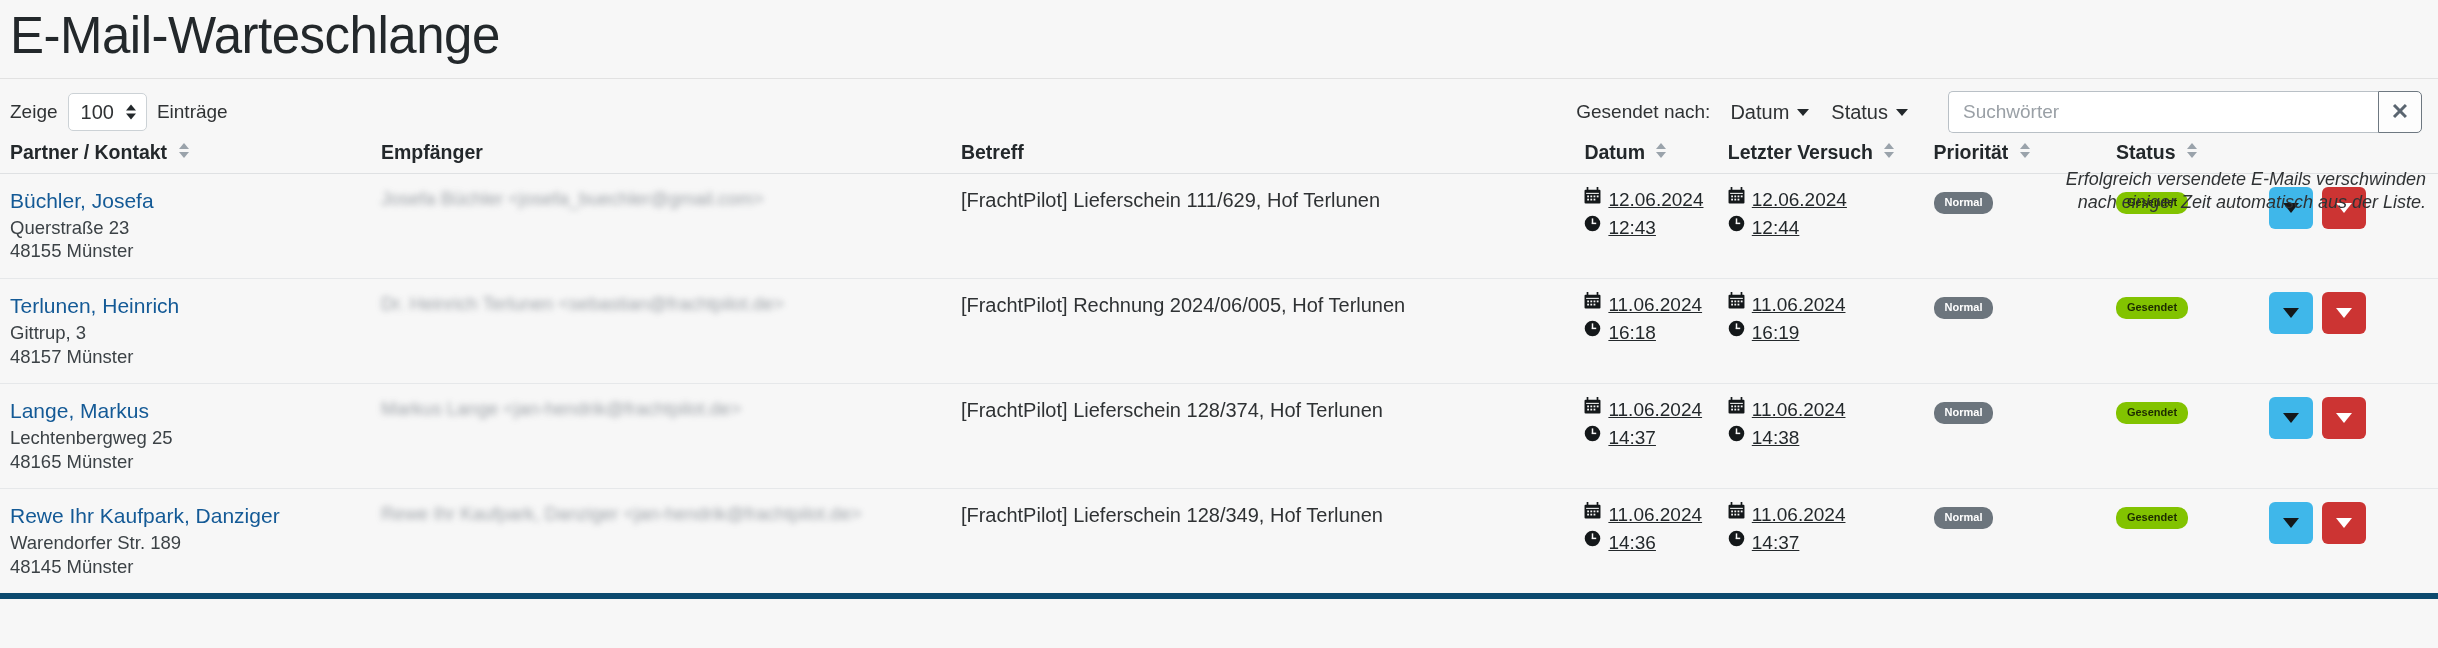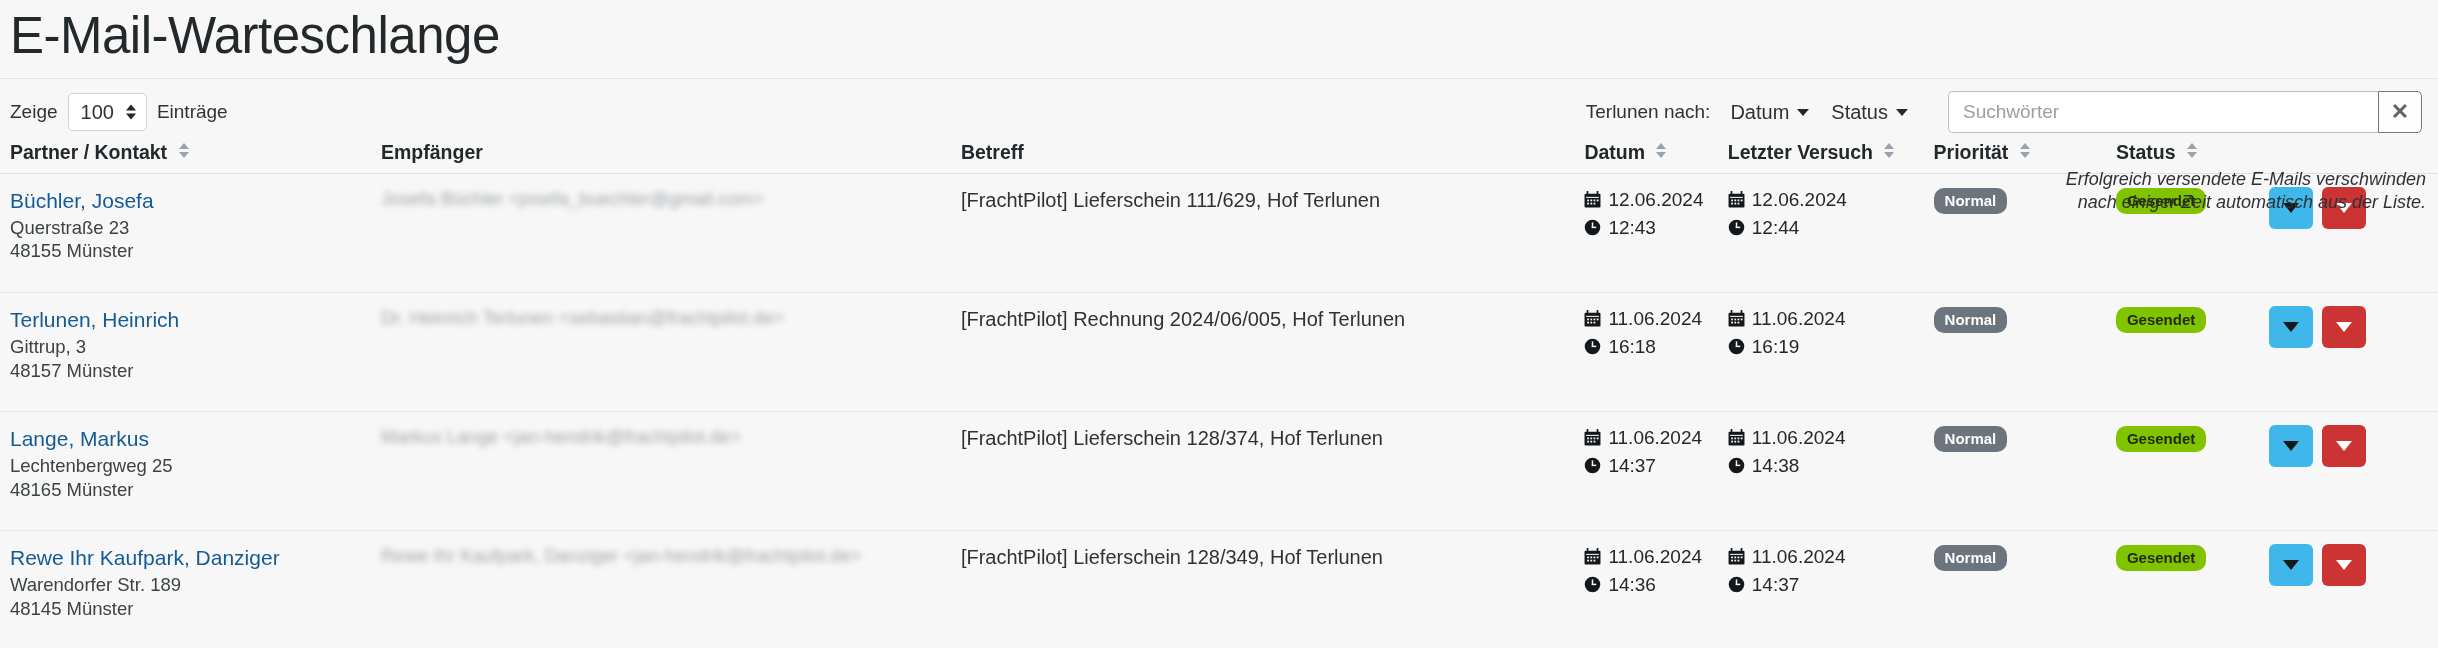--- a/index.html
+++ b/index.html
@@ -175,21 +175,21 @@
   .sort-ico i {
     display: block;
     width: 0; height: 0;
     border-left: 5px solid transparent;
     border-right: 5px solid transparent;
   }
   .sort-ico i.up { border-bottom: 6px solid #9aa3ab; margin-bottom: 3px; }
   .sort-ico i.down { border-top: 6px solid #9aa3ab; }
 
   table.maillist tbody td {
-    padding: 13px 6px 29px 10px;
+    padding: 13px 6px 15px 10px;
     vertical-align: top;
     border-bottom: 1px solid #e6e8ea;
     font-size: 19.5px;
     line-height: 1.32;
   }
   tbody tr:last-child td { border-bottom: 6px solid #0c4a6e; }
 
   .contact-name {
     color: #145a96;
     font-size: 21px;
@@ -213,33 +213,34 @@
     user-select: none;
     white-space: nowrap;
     overflow: hidden;
     display: block;
   }
 
   .subject { color: #2f3234; font-size: 20px; }
 
   .dt-line {
     display: flex;
-    align-items: center;
+    align-items: flex-start;
     gap: 7px;
     font-size: 19px;
     color: #23282b;
     white-space: nowrap;
+    text-decoration: underline;
   }
   .dt-line + .dt-line { margin-top: 3px; }
   .ico { flex: none; display: inline-block; line-height: 0; }
 
   .badge {
     display: inline-block;
     border-radius: 10px;
-    font-size: 15px;
+    font-size: 11px;
     font-weight: bold;
     padding: 5px 11px 6px;
     line-height: 1;
     white-space: nowrap;
   }
   .badge-normal { background: #6c757d; color: #ffffff; }
   .badge-sent { background: #82c300; color: #1d2b00; }
 
   .actions {
     display: flex;
@@ -291,21 +292,21 @@
         <span>100</span>
         <span class="spin">
           <i class="up"></i>
             <i class="down"></i>
         </span>
       </div>
       <span>Einträge</span>
     </div>
 
     <div class="controls-right">
-      <span class="filter-label">Terlunen nach:</span>
+      <span class="filter-label">Gesendet nach:</span>
       <span class="filter-dd">
         <span>Datum</span>
         <span class="caret-down"></span>
       </span>
       <span class="filter-dd">
         <span>Status</span>
         <span class="caret-down"></span>
       </span>
       <span class="search-group">
         <input class="search-input" type="text" placeholder="Suchwörter" style="">

